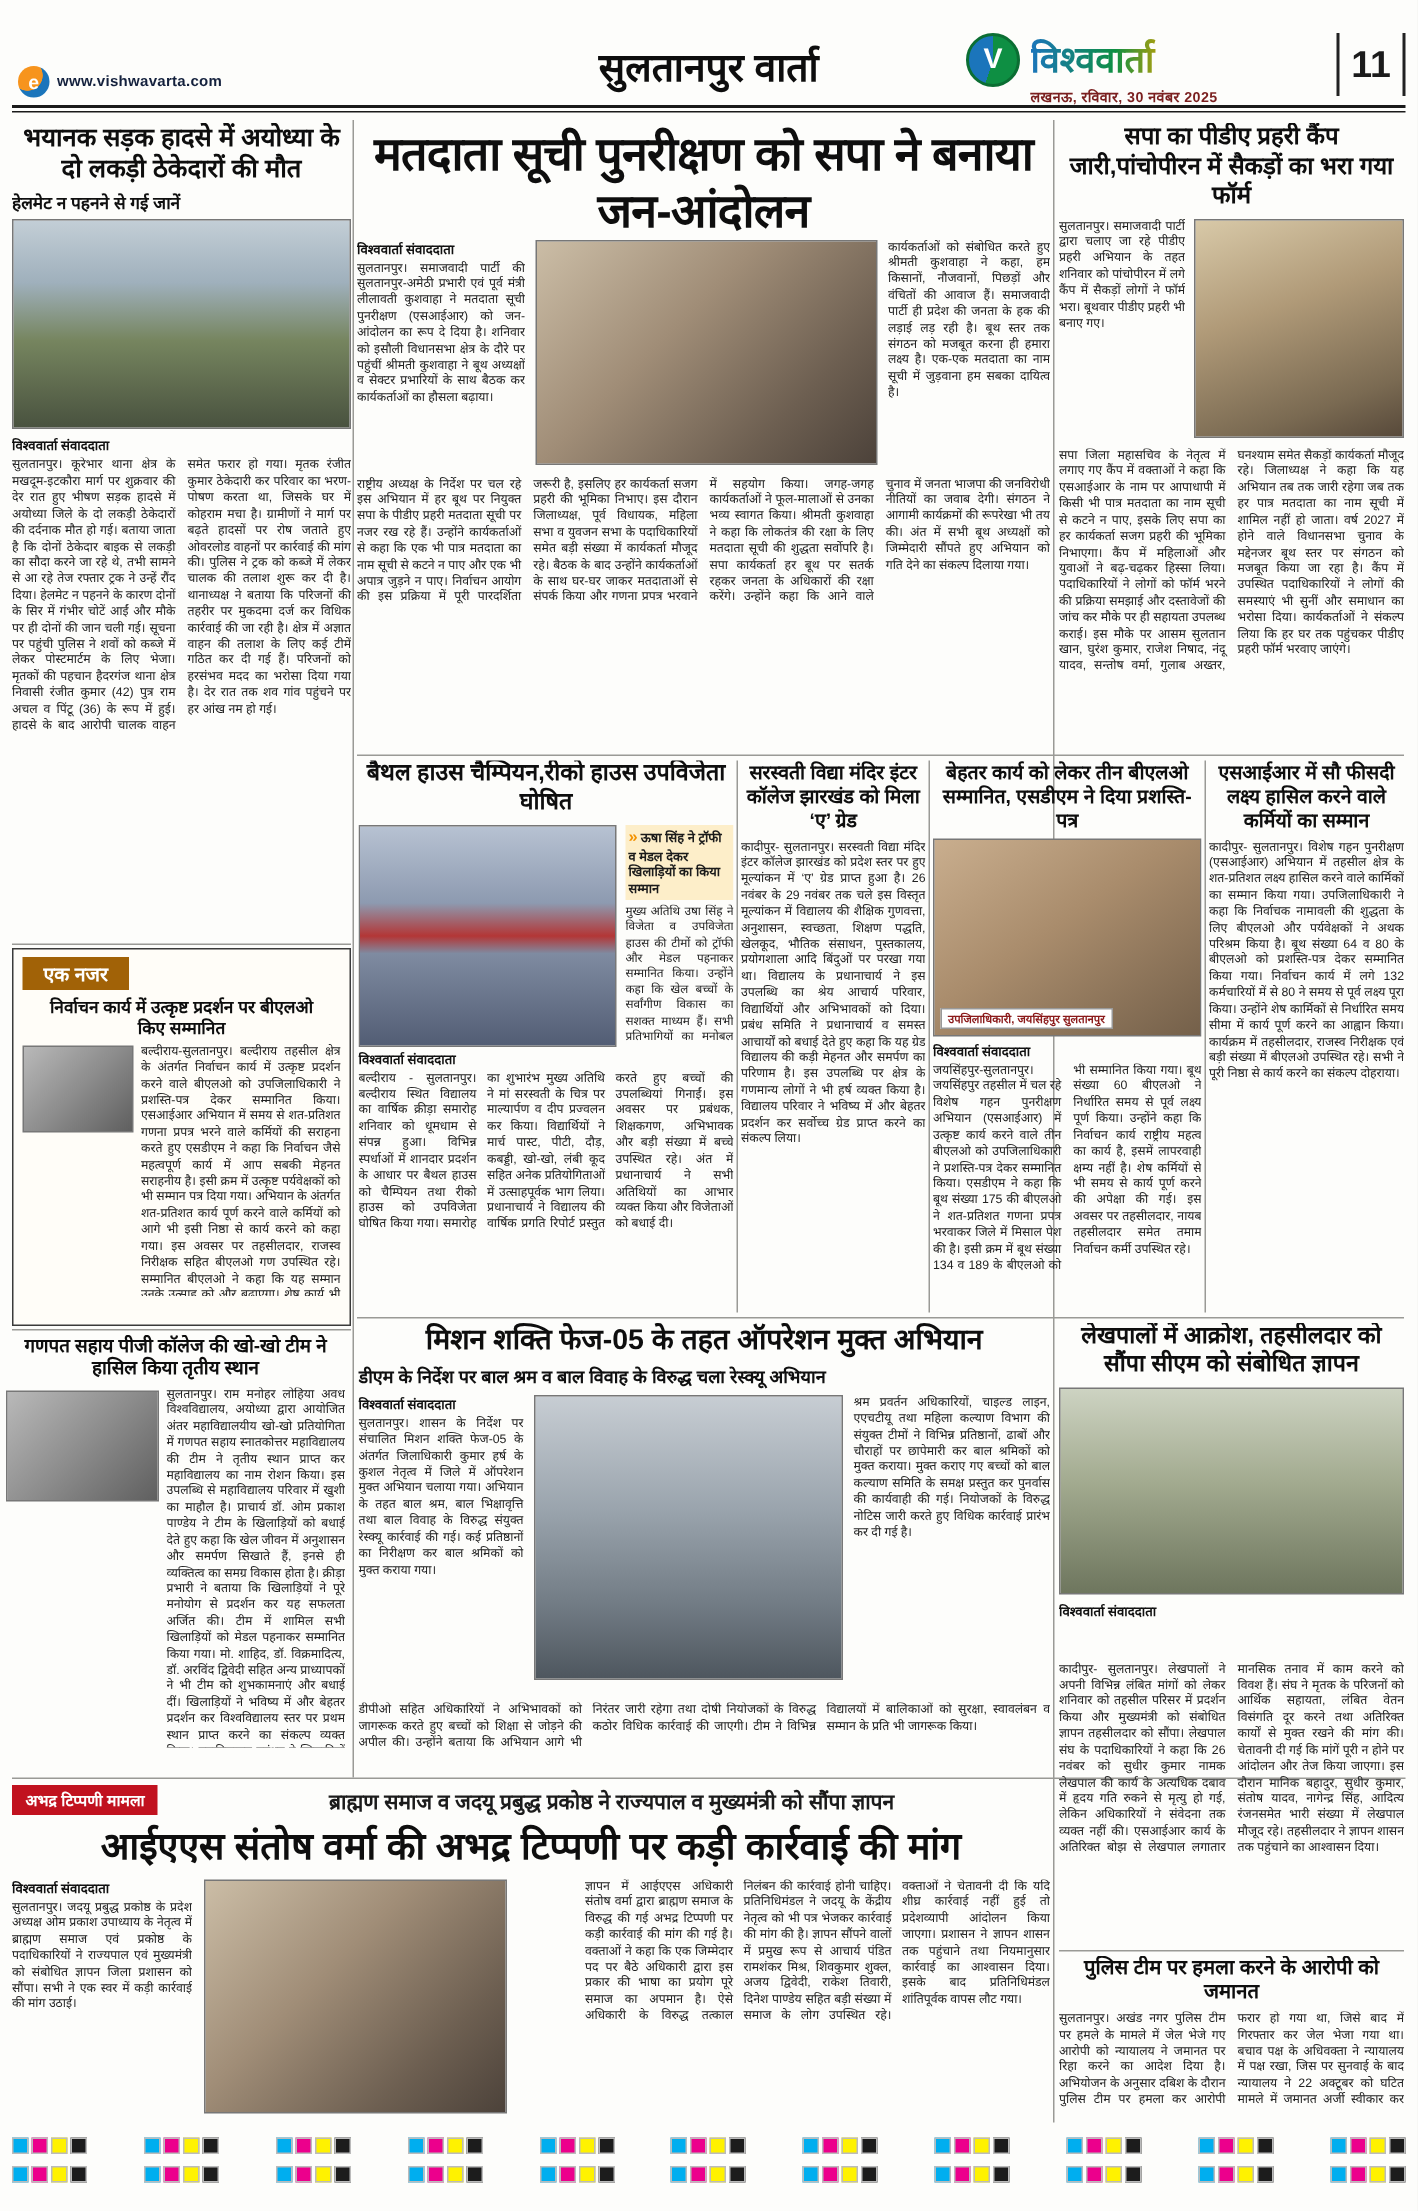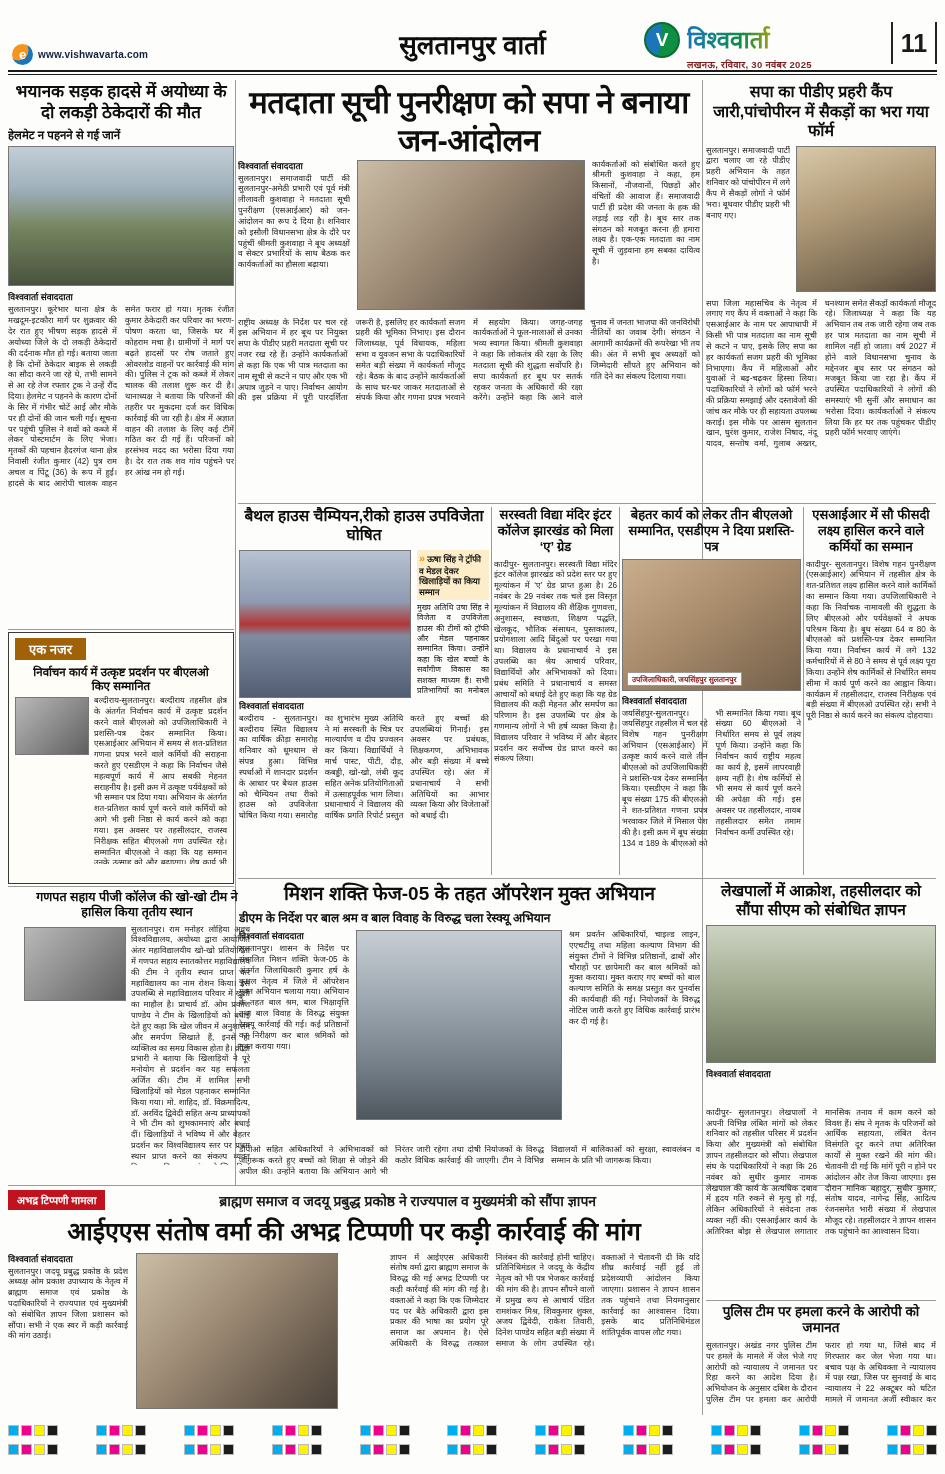--- a/index.html
+++ b/index.html
@@ -85,33 +85,33 @@
   #sec-sir { left:806px; top:507px; width:130px; height:368px; }
   #sec-sir .headline { font-size:13px; }
   #sec-sir .body-text { margin-top:5px; height:296px; }
 
   #sec-eknazar { left:8px; top:632px; width:226px; height:252px; border:1.5px solid #3a3a3a; padding:5px 6px; background:#fffdf8; }
   .eknazar-label { display:inline-block; background:#a16207; color:#fff; font-weight:bold; font-size:13px; padding:2px 14px; }
   #sec-eknazar .headline { font-size:11.5px; text-align:center; margin:5px 16px 3px; }
   .float-photo { float:left; width:74px; height:58px; margin:1px 5px 2px 0; }
   #sec-eknazar .body-text { height:168px; }
 
-  #sec-ganpat { left:24px; top:890px; width:226px; height:293px; }
+  #sec-ganpat { left:4px; top:890px; width:226px; height:293px; }
   #sec-ganpat .headline { font-size:12.5px; }
   .ganpat-photo { float:left; width:102px; height:74px; margin:2px 5px 2px 0; }
   #sec-ganpat .body-text { margin-top:4px; height:240px; }
 
   #sec-mission { left:239px; top:882px; width:461px; height:301px; }
   #sec-mission .headline { font-size:19px; }
   #sec-mission .subhead { font-size:12px; margin:4px 0 4px; }
   .mission-row { display:flex; gap:7px; height:192px; }
   .mission-col-l { width:110px; }
   .mission-photo { width:206px; height:190px; flex:none; }
   .mission-col-r { flex:1; }
-  #sec-mission .bottom { margin-top:23px; height:48px; }
+  #sec-mission .bottom { margin-top:13px; height:48px; }
 
   #sec-lekhpal { left:706px; top:882px; width:230px; height:416px; }
   #sec-lekhpal .headline { font-size:15.5px; }
   #sec-lekhpal .photo { width:100%; height:138px; margin:5px 0; }
   #sec-lekhpal .body-text { height:208px;margin-top:28px; }
 
   #sec-bail { left:706px; top:1304px; width:230px; height:111px; }
   #sec-bail .headline { font-size:13.5px; }
   #sec-bail .body-text { margin-top:4px; height:72px; }
 

